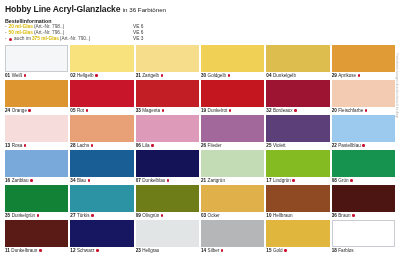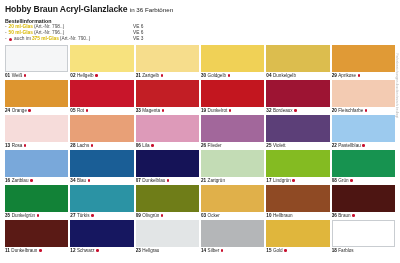--- a/index.html
+++ b/index.html
@@ -64,21 +64,21 @@
     transform:rotate(90deg);transform-origin:right top;
     font-size:3.4px;color:#b9b9b9;white-space:nowrap;
   }
 </style>
 </head>
 <body>
 
 <div class="page">
 
   <div class="title">
-    <span>Hobby Braun Acryl-Glanzlacke</span>
+    <span>Hobby Line Acryl-Glanzlacke</span>
     <span class="sub">in 36 Farbtönen</span>
   </div>
 
   <div class="order-head">Bestellinformation</div>
 
   <div class="order-list">
     <div class="order-row">
       <span class="txt">
         <span class="dash">-</span>
         <span class="hl">20 ml-Glas</span>

